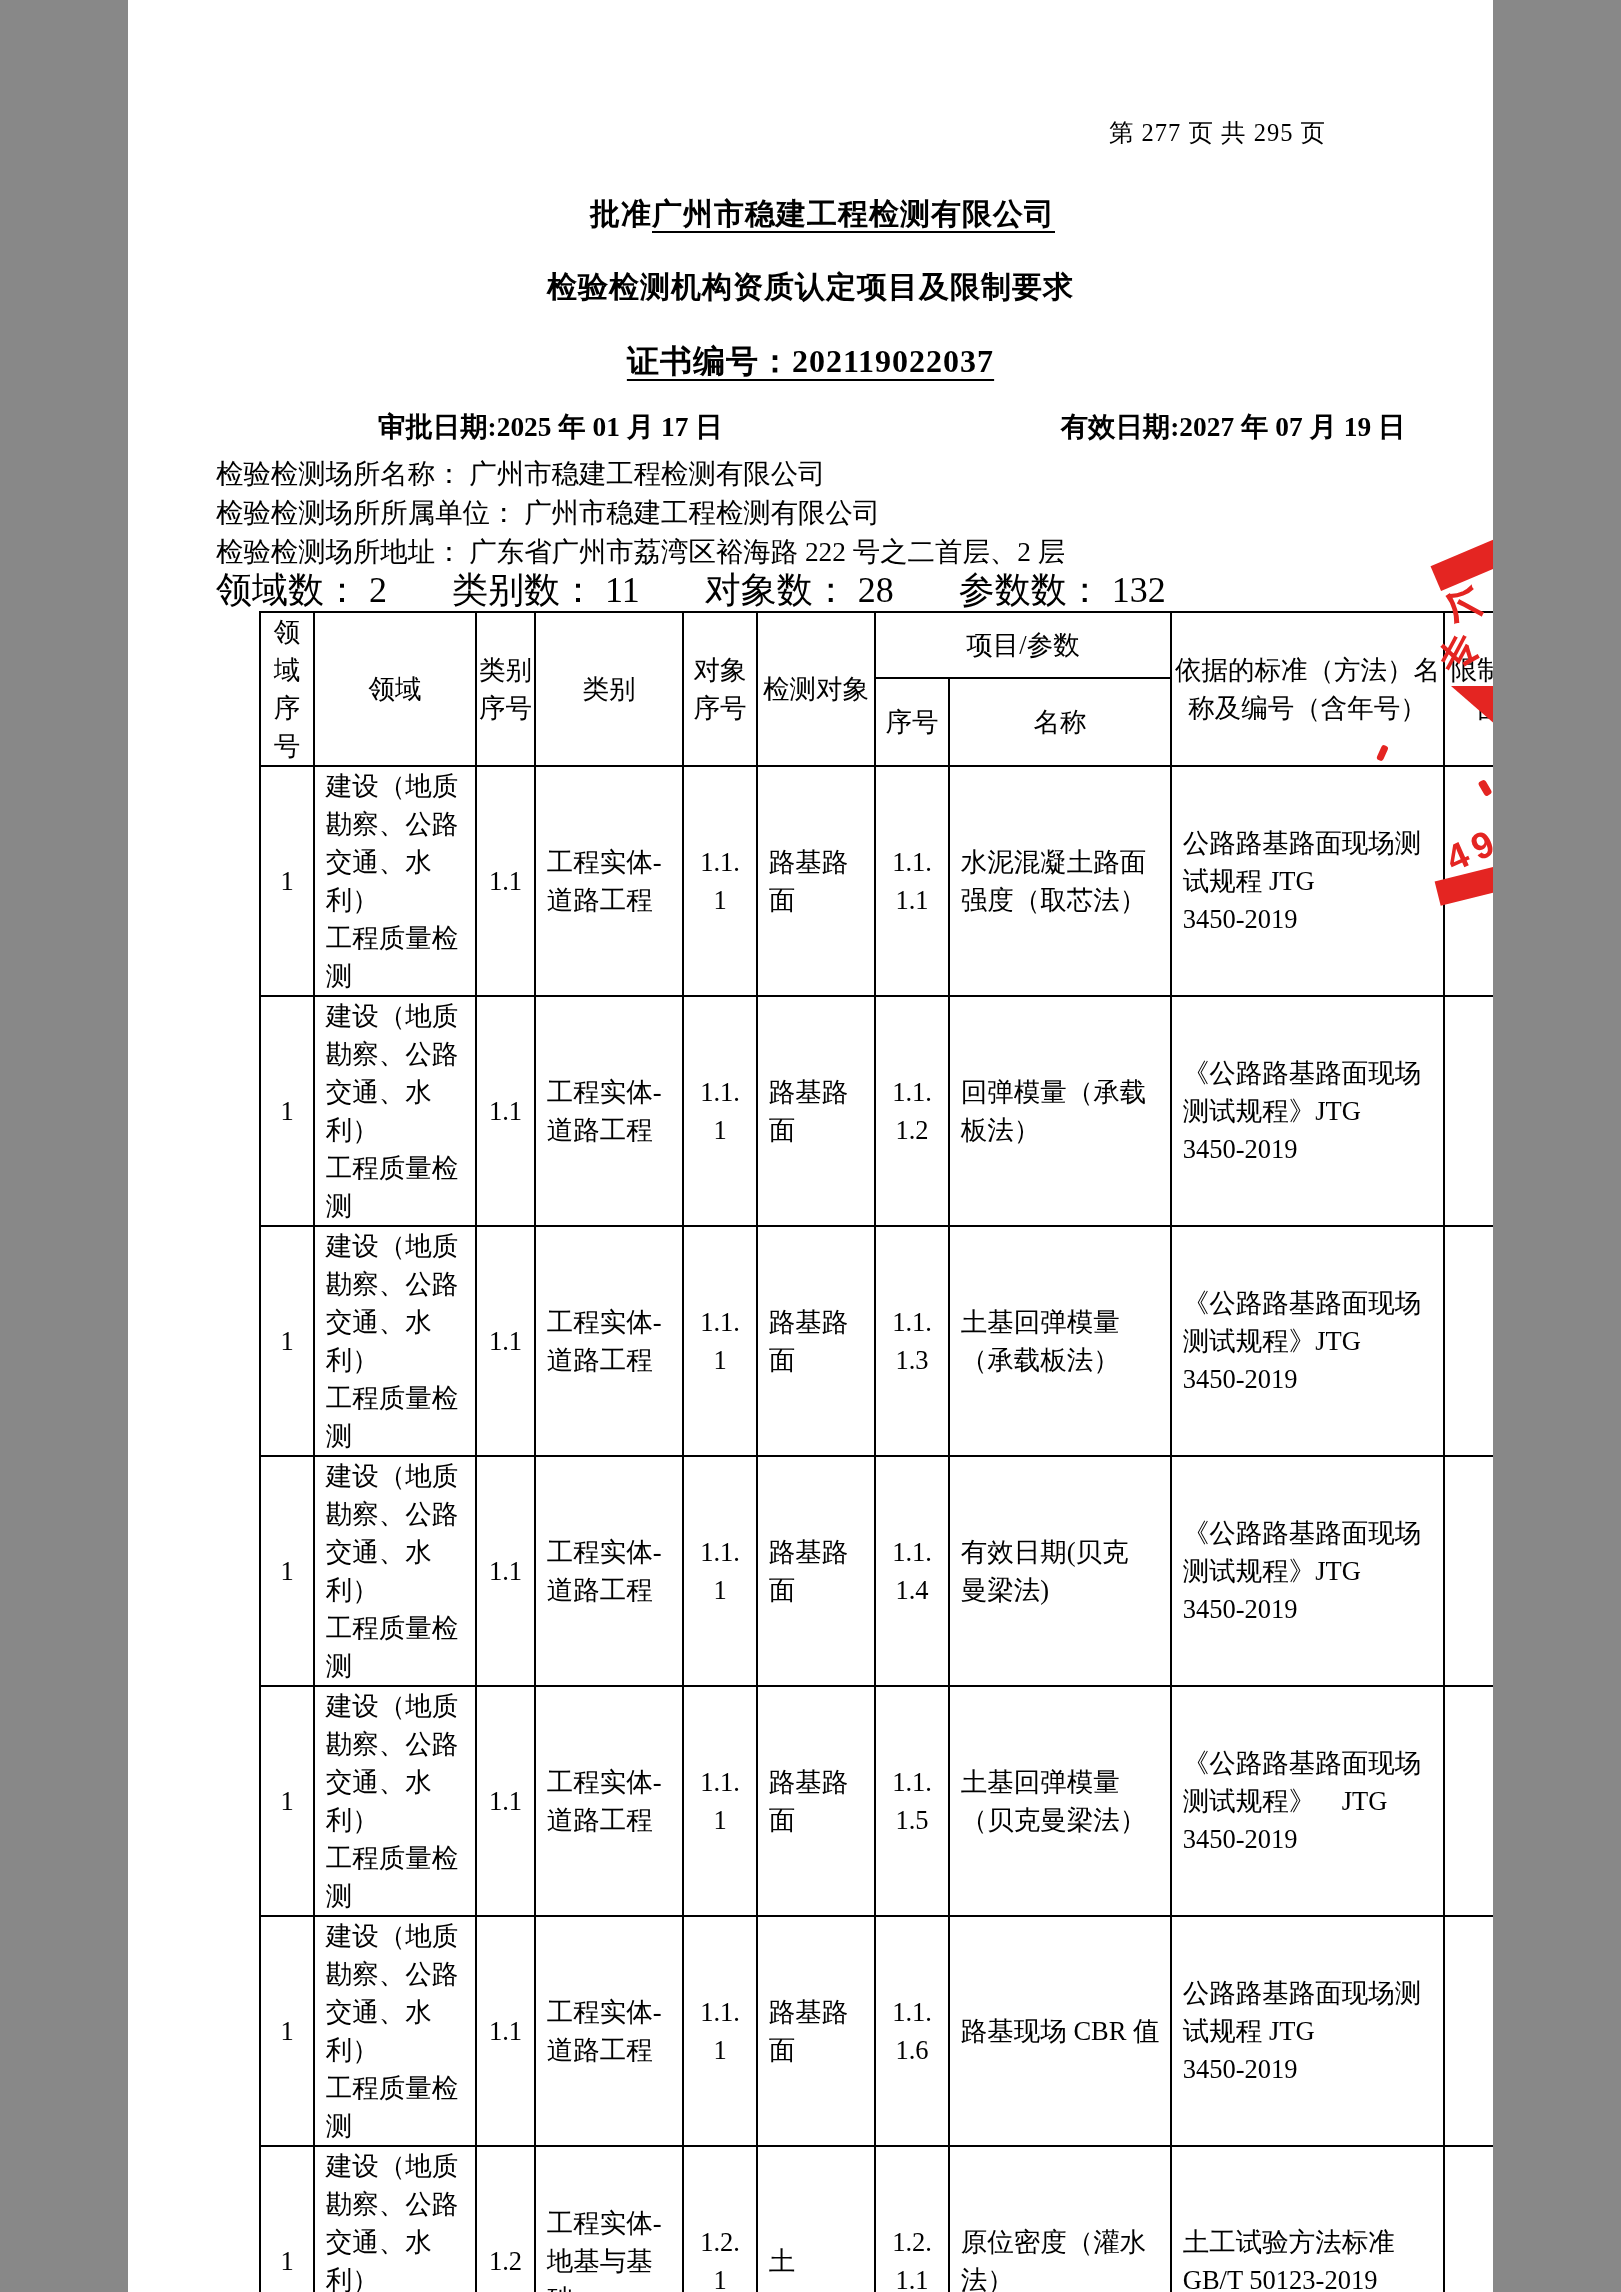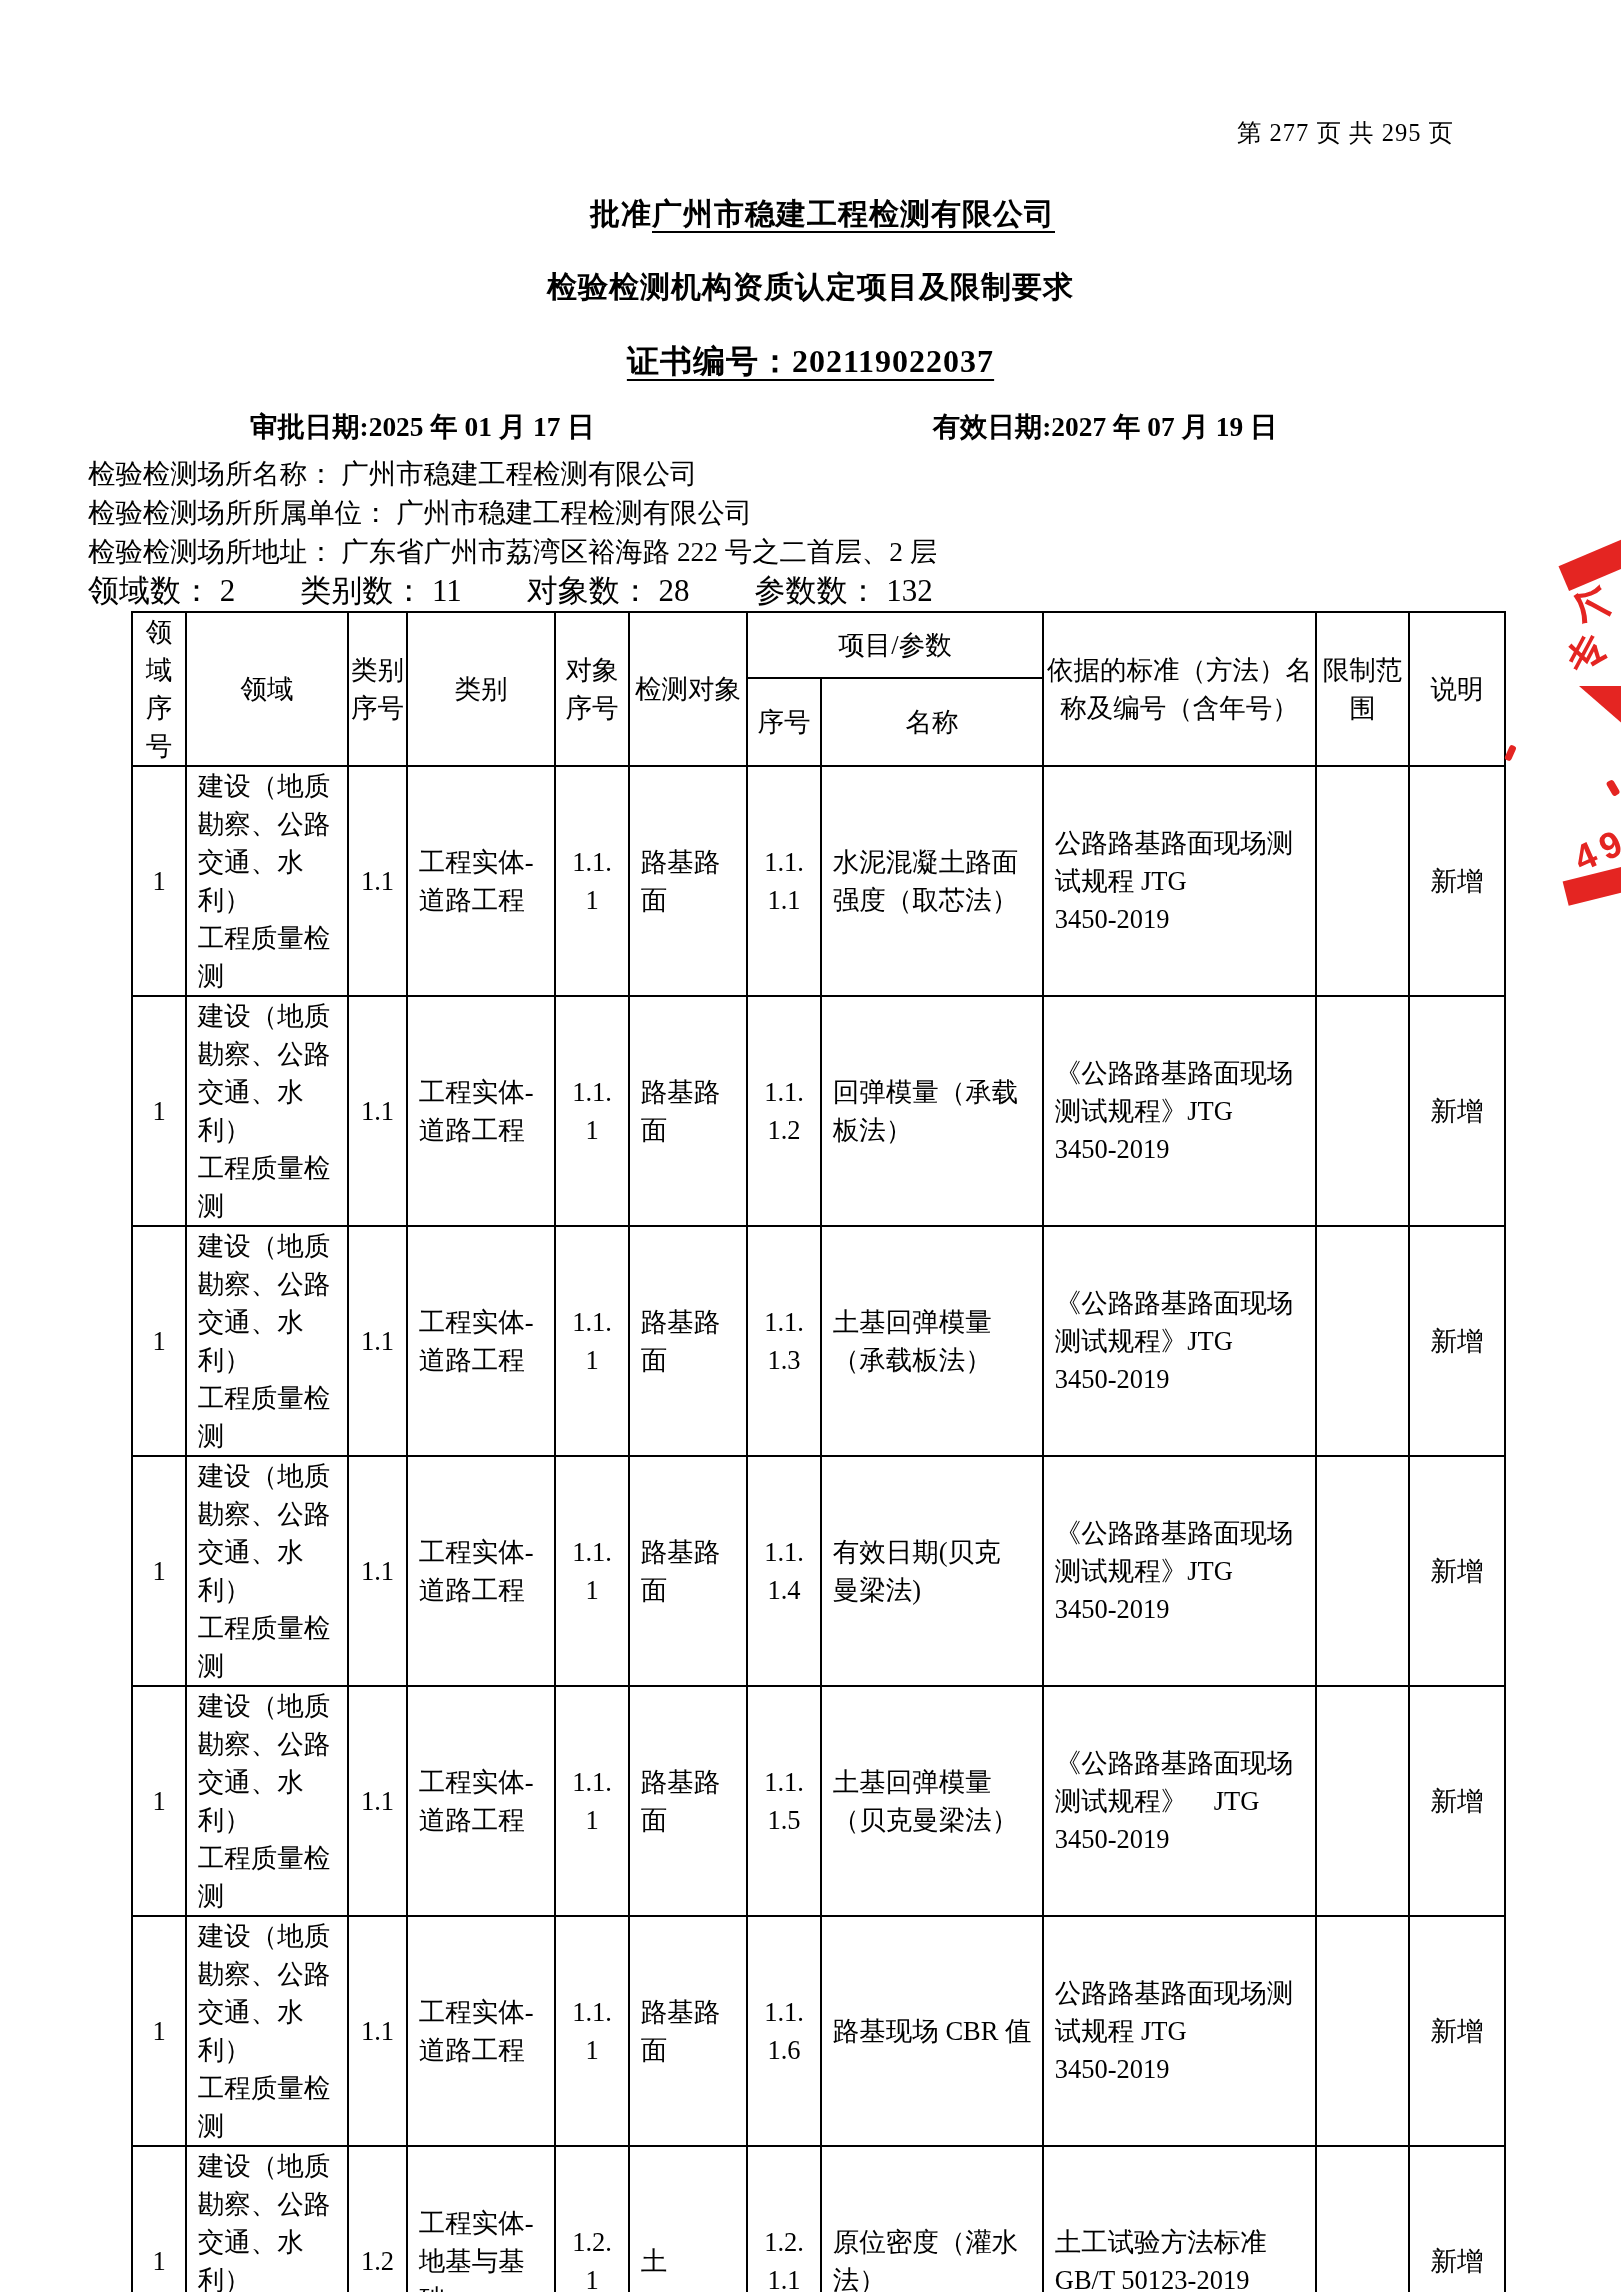--- a/index.html
+++ b/index.html
@@ -1,19 +1,19 @@
 <!DOCTYPE html>
 <html><head>
 <meta charset="utf-8">
 <style>
   * { margin: 0; padding: 0; box-sizing: border-box; }
   html, body { background: #888; }
   .page {
     position: relative;
-    width: 1621px;
+    width: 1365px;
     height: 2293px;
     margin: 0 auto;
     background: #ffffff;
     overflow: hidden;
     font-family: "Liberation Serif", "DejaVu Serif", serif;
     color: #000;
   }
   .page-header {
     margin-top: 116px;
     margin-right: 167px;
@@ -57,21 +57,21 @@
     display: flex;
   }
   .date-line .valid { margin-left: 338px; }
   .info-block { margin-top: 9.8px; margin-left: 88px; }
   .info-line { font-size: 27.4px; line-height: 39px; }
   .counts-line {
     margin-left: 88px;
     margin-top: 2px;
     display: flex;
     gap: 65px;
-    font-size: 31px;
+    font-size: 36px;
     line-height: 33px;
   }
   table.grid {
     margin-left: 131px;
     margin-top: 3.9px;
     border-collapse: collapse;
     table-layout: fixed;
     width: 1373px;
   }
   table.grid th, table.grid td {

